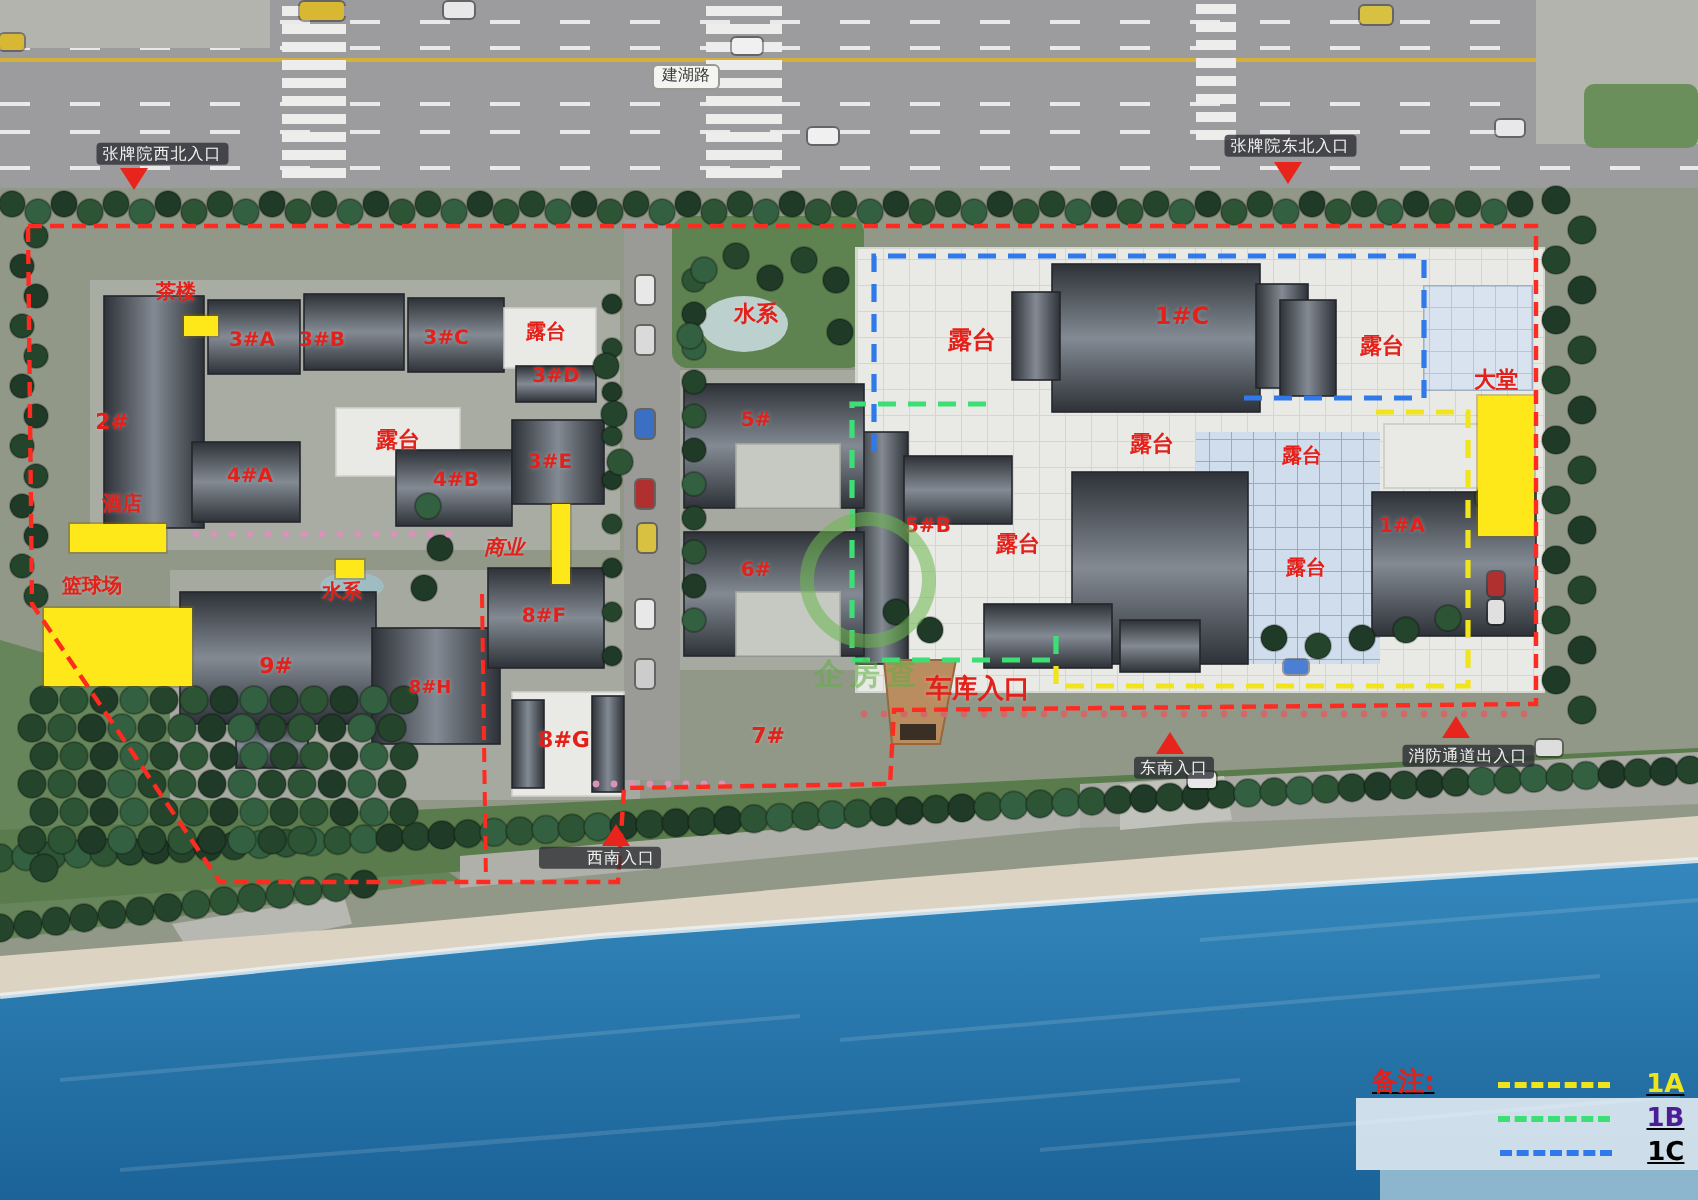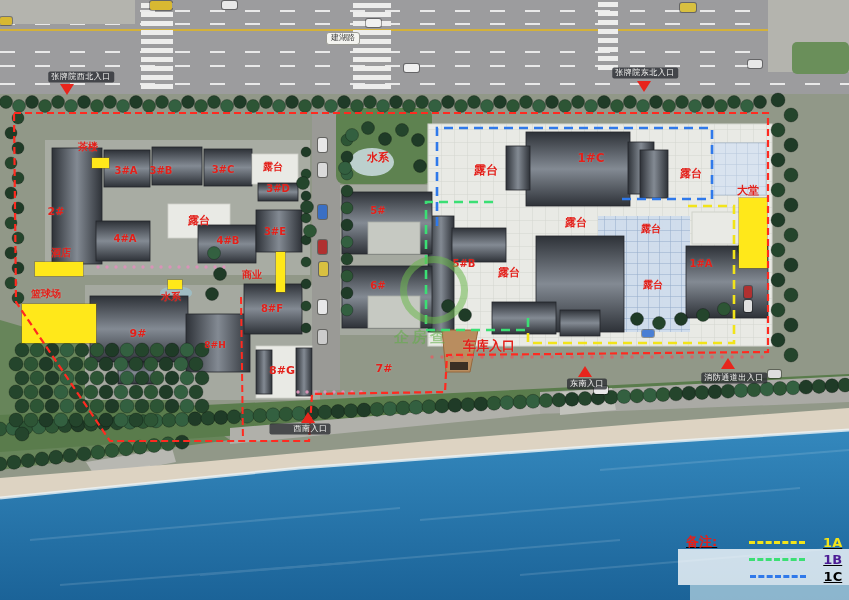--- a/index.html
+++ b/index.html
@@ -11,21 +11,21 @@
              white-space:nowrap;text-shadow:0 0 2px rgba(255,255,255,.25);line-height:1;}
   .chip{position:absolute;transform:translate(-50%,-50%);background:rgba(42,45,50,.78);color:#f4f4f2;
         font-size:8px;line-height:1.15;padding:1px 3px;border-radius:2px;white-space:nowrap;letter-spacing:.5px;}
   .highlight{position:absolute;background:#ffe81a;box-shadow:0 0 0 1px rgba(130,105,0,.35);}
   .car{position:absolute;border-radius:2px;box-shadow:0 0 0 1px rgba(0,0,0,.35);}
   .tri{position:absolute;width:0;height:0;border-left:7px solid transparent;border-right:7px solid transparent;}
   .tri.down{border-top:11px solid #e8251c;}
   .tri.up{border-bottom:11px solid #e8251c;}
   .road-chip{position:absolute;left:326px;top:32px;background:#f4f4f0;border:1px solid #9a9a94;
              border-radius:3px;font-size:8px;color:#3a3a3a;padding:1px 4px;line-height:1.1;}
-  .watermark{position:absolute;left:394px;top:256px;width:80px;opacity:.55;pointer-events:none;}
+  .watermark{position:absolute;left:394px;top:256px;width:80px;text-align:center;opacity:.55;pointer-events:none;}
   .wm-ring{width:54px;height:54px;border:7px solid #6db84f;border-radius:50%;margin:0 auto;}
   .wm-text{margin-top:4px;font-size:15px;font-weight:700;color:#5fae45;letter-spacing:3px;white-space:nowrap;}
   .legend-panel{position:absolute;left:678px;top:549px;width:171px;height:36px;background:rgba(255,255,255,.78);}
   .legend-wedge{position:absolute;left:690px;top:585px;width:159px;height:15px;background:rgba(188,216,228,.7);}
   .legend{position:absolute;left:686px;top:534px;display:flex;gap:7px;align-items:flex-start;text-decoration:underline;}
   .lg-title{font-size:13px;font-weight:700;color:#e3201a;line-height:16px;}
   .lg-row{display:flex;align-items:center;justify-content:flex-end;gap:18px;height:17px;width:118px;}
   .lg-dash{width:56px;height:0;border-top:3px dashed #fff;}
   .lg-lab{font-size:13px;font-weight:700;line-height:1;}
 </style>
@@ -598,21 +598,21 @@
       <span class="map-label" style="left: 161px; top: 171px; font-size: 10px;">3#B</span>
       <span class="map-label" style="left: 223px; top: 170px; font-size: 10px;">3#C</span>
       <span class="map-label" style="left: 273px; top: 167px; font-size: 10px;">露台</span>
       <span class="map-label" style="left: 278px; top: 189px; font-size: 10px;">3#D</span>
       <span class="map-label" style="left: 56px; top: 211px; font-size: 11px;">2#</span>
       <span class="map-label" style="left: 199px; top: 220px; font-size: 11px;">露台</span>
       <span class="map-label" style="left: 125px; top: 239px; font-size: 10px;">4#A</span>
       <span class="map-label" style="left: 228px; top: 241px; font-size: 10px;">4#B</span>
       <span class="map-label" style="left: 275px; top: 232px; font-size: 10px;">3#E</span>
       <span class="map-label" style="left: 61px; top: 253px; font-size: 10px;">酒店</span>
-      <span class="map-label" style="left: 252px; top: 275px; font-size: 10px;">商业</span>
+      <span class="map-label" style="left: 252px; top: 275px; font-size: 10px; font-style: italic;">商业</span>
       <span class="map-label" style="left: 46px; top: 294px; font-size: 10px;">篮球场</span>
       <span class="map-label" style="left: 171px; top: 297px; font-size: 10px;">水系</span>
       <span class="map-label" style="left: 272px; top: 309px; font-size: 10px;">8#F</span>
       <span class="map-label" style="left: 138px; top: 333px; font-size: 11px;">9#</span>
       <span class="map-label" style="left: 215px; top: 345px; font-size: 9px;">8#H</span>
       <span class="map-label" style="left: 282px; top: 370px; font-size: 11px;">8#G</span>
       <span class="map-label" style="left: 384px; top: 368px; font-size: 11px;">7#</span>
       <span class="map-label" style="left: 378px; top: 211px; font-size: 10px;">5#</span>
       <span class="map-label" style="left: 378px; top: 286px; font-size: 10px;">6#</span>
       <span class="map-label" style="left: 378px; top: 157px; font-size: 11px;">水系</span>

